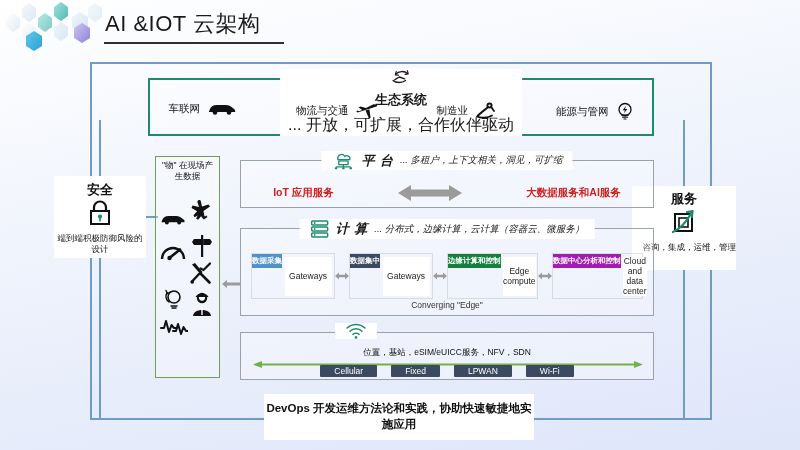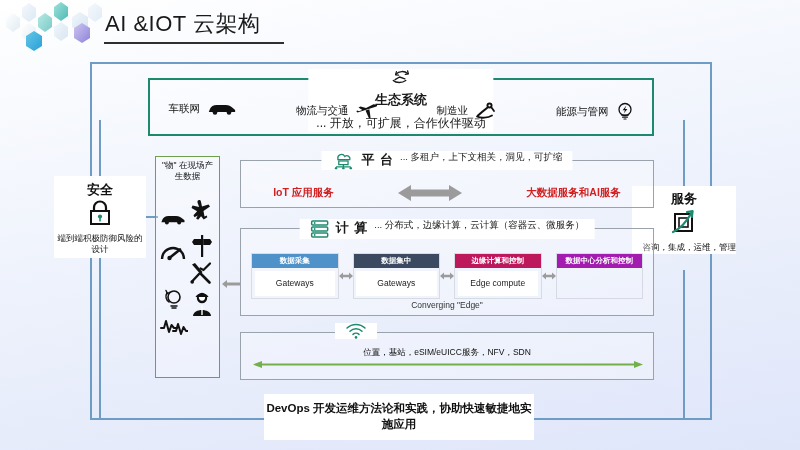--- a/index.html
+++ b/index.html
@@ -35,21 +35,21 @@
   #ecosystem {
     position: absolute; left: 148px; top: 78px; width: 506px; height: 58px;
     border: 2px solid #1d8a70; background: rgba(255,255,255,.35);
   }
   #eco-head {
     position: absolute; left: 50%; top: -11px; transform: translateX(-50%);
     background: #ffffff; padding: 0 8px; white-space: nowrap;
     display: flex; align-items: center; gap: 6px; flex-direction: column;
   }
   #eco-head .t1 { font-size: 13px; font-weight: bold; color: #1a1a1a; }
-  #eco-head .t2 { font-size: 12px; color: #1a1a1a; }
+  #eco-head .t2 { font-size: 16px; color: #1a1a1a; }
   #eco-row {
     position: absolute; left: 6px; right: 6px; top: 22px; height: 32px;
     display: flex; align-items: flex-start; justify-content: space-around; gap: 34px;
   }
   .eco-item { display: flex; align-items: center; gap: 7px; }
   .eco-item .lbl { font-size: 10.5px; color: #111; white-space: nowrap; }
 
   
   #things {
     position: absolute; left: 155px; top: 156px; width: 65px; height: 222px;
@@ -67,59 +67,59 @@
   
   #security {
     position: absolute; left: 54px; top: 176px; width: 92px; height: 82px;
     background: #ffffff; text-align: center; padding-top: 5px;
   }
   #security .h { font-size: 13px; font-weight: bold; color: #111; }
   #security .d { font-size: 8.5px; line-height: 1.35; color: #111; margin-top: 2px; }
 
   
   #services {
-    position: absolute; left: 632px; top: 186px; width: 104px; height: 68px;
+    position: absolute; left: 632px; top: 186px; width: 104px; height: 84px;
     background: #ffffff; text-align: center; padding-top: 4px;
   }
   #services .h { font-size: 13px; font-weight: bold; color: #111; }
   #services .d { font-size: 8.5px; line-height: 1.35; color: #111; margin-top: 2px; text-align: right; }
 
   
   .conn-v { position: absolute; width: 1.6px; background: #6f9cc4; }
   .conn-h { position: absolute; height: 1.6px; background: #6f9cc4; }
 
   
   .band {
     position: absolute; border: 1.4px solid #9aa2ab;
     background: rgba(255,255,255,.30);
   }
   .band-head {
     position: absolute; left: 50%; top: -10px; transform: translateX(-50%);
     background: #ffffff; padding: 0 10px; white-space: nowrap;
-    display: flex; align-items: flex-start; gap: 6px;
+    display: flex; align-items: center; gap: 6px; font-style: italic;
   }
   .band-head .t1 { font-size: 13px; font-weight: bold; color: #1a1a1a; letter-spacing: 1px; }
   .band-head .t2 { font-size: 9.5px; color: #1a1a1a; }
 
   
   #platform { left: 240px; top: 160px; width: 414px; height: 48px; }
   #plat-row {
     position: absolute; left: 0; right: 0; top: 20px; height: 24px;
     display: flex; align-items: center; justify-content: space-around;
   }
   .plat-lbl { font-size: 10.5px; font-weight: bold; color: #d21f1f; white-space: nowrap; }
 
   
   #compute { left: 240px; top: 228px; width: 414px; height: 88px; }
   #comp-row {
     position: absolute; left: 10px; right: 10px; top: 24px; height: 46px;
     display: flex; align-items: stretch; justify-content: space-between;
   }
   .comp-box {
-    width: 91px; display: flex; flex-direction: column;
+    width: 91px; display: flex; flex-direction: row;
     border: 1px solid rgba(0,0,0,.10);
   }
   .comp-cap {
     height: 14px; display: flex; align-items: center; justify-content: center;
     font-size: 7.5px; font-weight: bold; color: #ffffff; white-space: nowrap;
   }
   .comp-body {
     flex: 1; background: #ffffff; margin: 2.5px;
     display: flex; align-items: center; justify-content: center;
     font-size: 8.5px; line-height: 1.2; text-align: center; color: #222;
@@ -387,32 +387,33 @@
       <div class="comp-body">Gateways</div>
     </div>
 
     <div class="comp-gap">
       <svg width="14" height="10" viewBox="0 0 14 10">
         <path d="M0 5 L4 1.5 L4 3.7 L10 3.7 L10 1.5 L14 5 L10 8.5 L10 6.3 L4 6.3 L4 8.5 Z" fill="#9b9b9b"></path>
       </svg>
     </div>
 
     <div class="comp-box">
-      <div class="comp-cap" style="background:#be185d;color:#ffffff;">边缘计算和控制</div>
+      <div class="comp-cap" style="background:#15803d;color:#ffffff;">边缘计算和控制</div>
       <div class="comp-body">Edge compute</div>
     </div>
 
     <div class="comp-gap">
       <svg width="14" height="10" viewBox="0 0 14 10">
         <path d="M0 5 L4 1.5 L4 3.7 L10 3.7 L10 1.5 L14 5 L10 8.5 L10 6.3 L4 6.3 L4 8.5 Z" fill="#9b9b9b"></path>
       </svg>
     </div>
 
     <div class="comp-box">
       <div class="comp-cap" style="background:#a21caf;">数据中心分析和控制</div>
+      <div class="comp-body">Cloud and data center</div>
     </div>
 
   </div>
   <div id="converging">Converging "Edge"</div>
 </div>
 
 <svg style="position:absolute;left:222px;top:279px;" width="18" height="10" viewBox="0 0 18 10">
   <path d="M0 5 L5 1 L5 3.4 L18 3.4 L18 6.6 L5 6.6 L5 9 Z" fill="#9b9b9b"></path>
 </svg>
 
@@ -422,17 +423,23 @@
       <path d="M2 5 A13 13 0 0 1 20 5" stroke="#1d8a70" stroke-width="1.5" fill="none" stroke-linecap="round"></path>
       <path d="M5 8.3 A8.5 8.5 0 0 1 17 8.3" stroke="#1d8a70" stroke-width="1.5" fill="none" stroke-linecap="round"></path>
       <path d="M8 11.4 A4.3 4.3 0 0 1 14 11.4" stroke="#1d8a70" stroke-width="1.5" fill="none" stroke-linecap="round"></path>
       <circle cx="11" cy="14.4" r="1.3" fill="#1d8a70"></circle>
     </svg>
   </div>
   <div id="conn-sub">位置，基站，eSIM/eUICC服务，NFV，SDN</div>
   <svg id="conn-arrow" viewBox="0 0 390 9" preserveAspectRatio="none">
     <path d="M0 4.5 L9 1 L9 3.4 L381 3.4 L381 1 L390 4.5 L381 8 L381 5.6 L9 5.6 L9 8 Z" fill="#74b04a"></path>
   </svg>
+  <div id="conn-chips">
+    <span class="chip">Cellular</span>
+    <span class="chip">Fixed</span>
+    <span class="chip">LPWAN</span>
+    <span class="chip">Wi-Fi</span>
+  </div>
 </div>
 
 <div id="devops">
   <div class="d">DevOps 开发运维方法论和实践，协助快速敏捷地实施应用</div>
 </div>
 
 </body></html>

